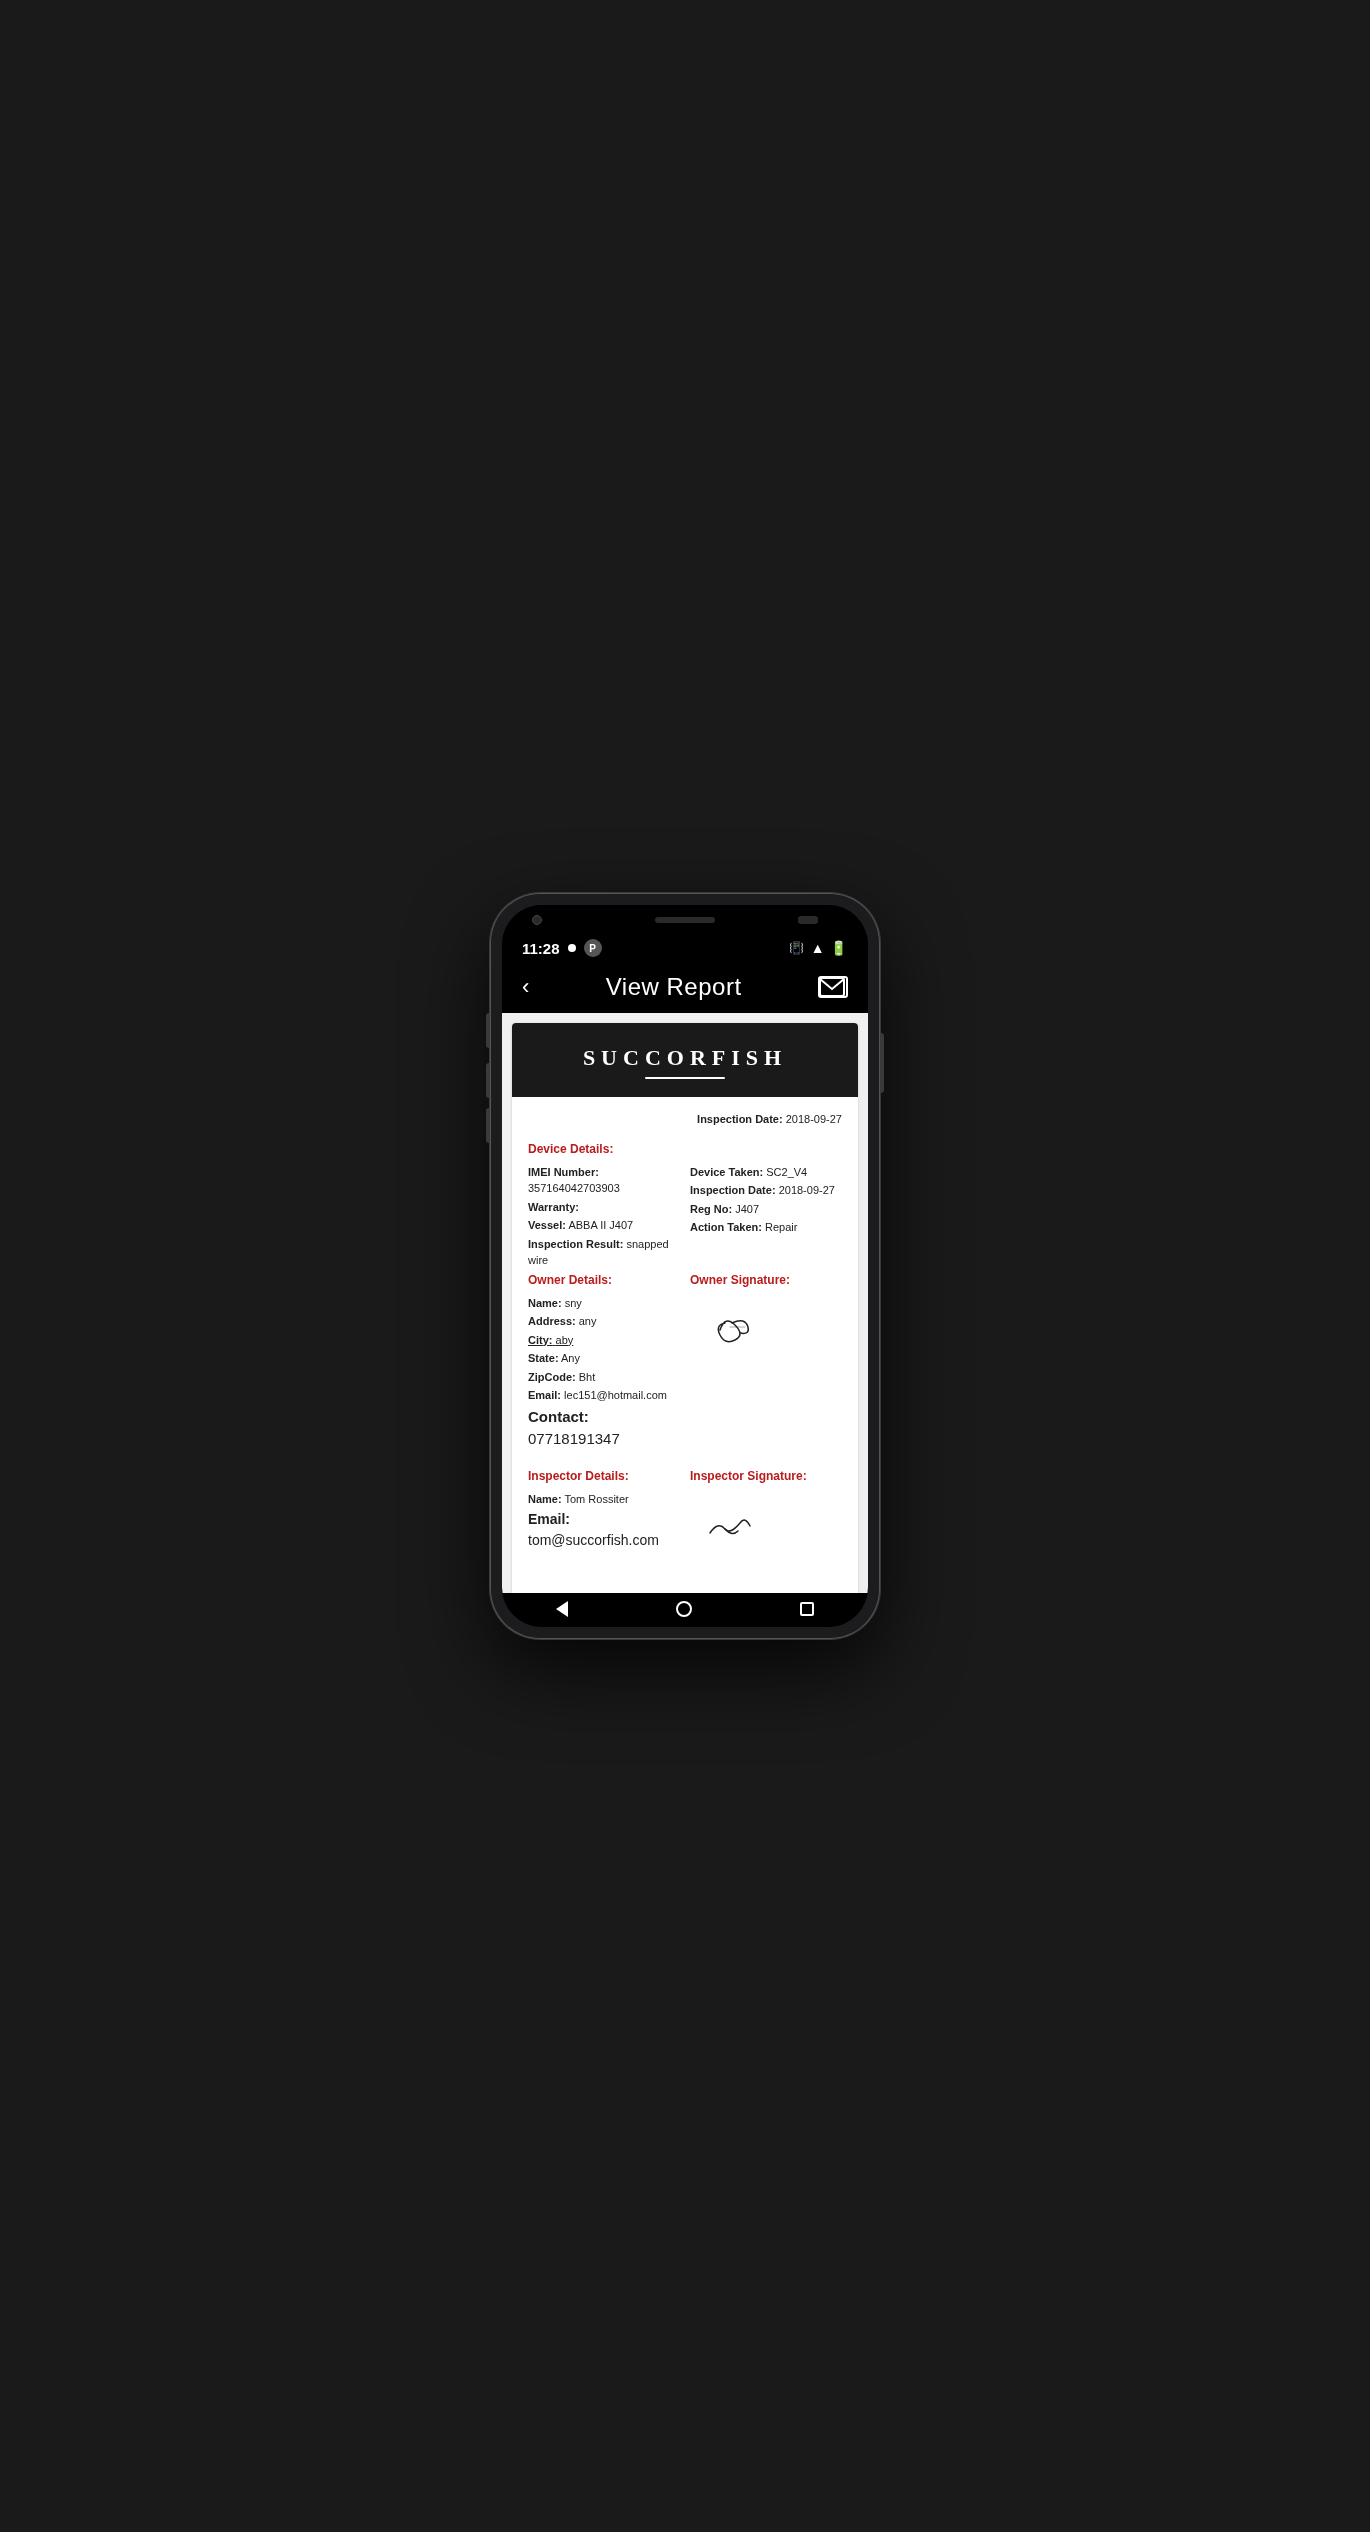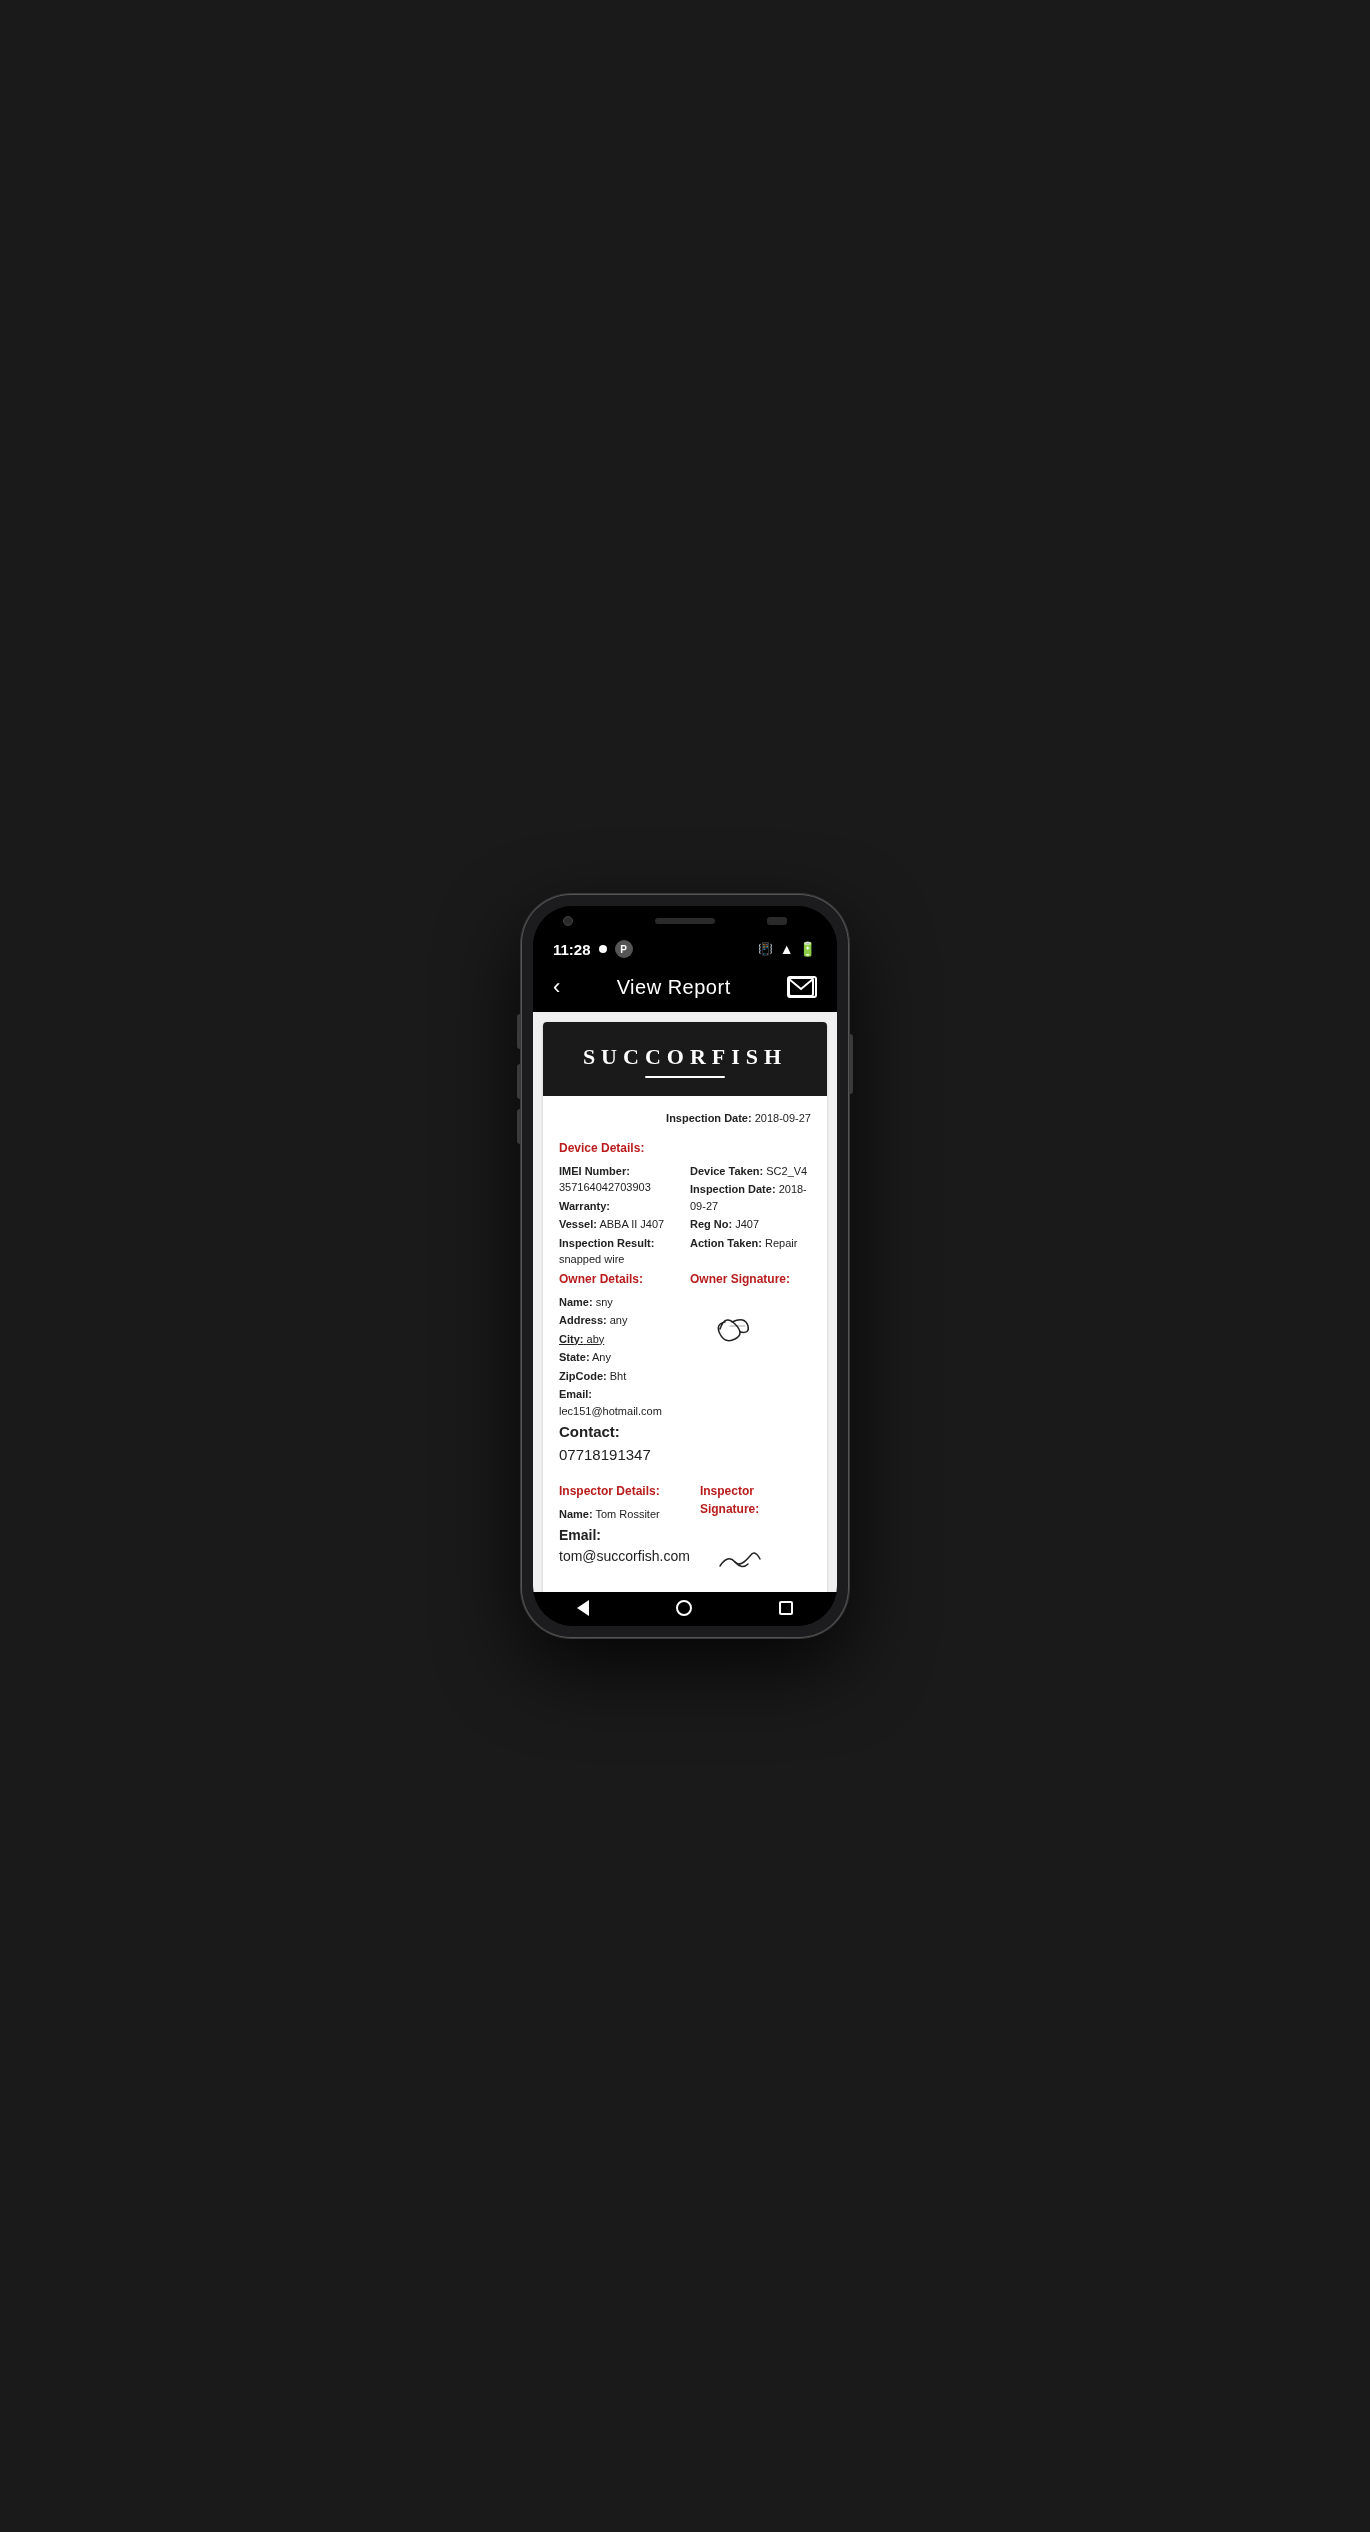--- a/index.html
+++ b/index.html
@@ -6,21 +6,21 @@
     body {
       background: #1a1a1a;
       display: flex;
       justify-content: center;
       align-items: center;
       min-height: 100vh;
       font-family: -apple-system, BlinkMacSystemFont, 'Helvetica Neue', Arial, sans-serif;
     }
 
     .phone-outer {
-      width: 328px;
+      width: 390px;
       background: #1c1c1e;
       border-radius: 50px;
       padding: 12px;
       box-shadow:
         0 0 0 1px #3a3a3a,
         0 30px 80px rgba(0,0,0,0.8),
         inset 0 0 0 1px #555;
       position: relative;
     }
 
@@ -146,21 +146,21 @@
       align-items: center;
       justify-content: space-between;
     }
     .nav-back {
       font-size: 22px;
       color: #fff;
       cursor: pointer;
       font-weight: 300;
     }
     .nav-title {
-      font-size: 20px;
+      font-size: 24px;
       font-weight: 400;
       color: #fff;
       letter-spacing: 0.5px;
     }
     .nav-mail {
       width: 30px;
       height: 22px;
       border: 2px solid #fff;
       border-radius: 3px;
       position: relative;

